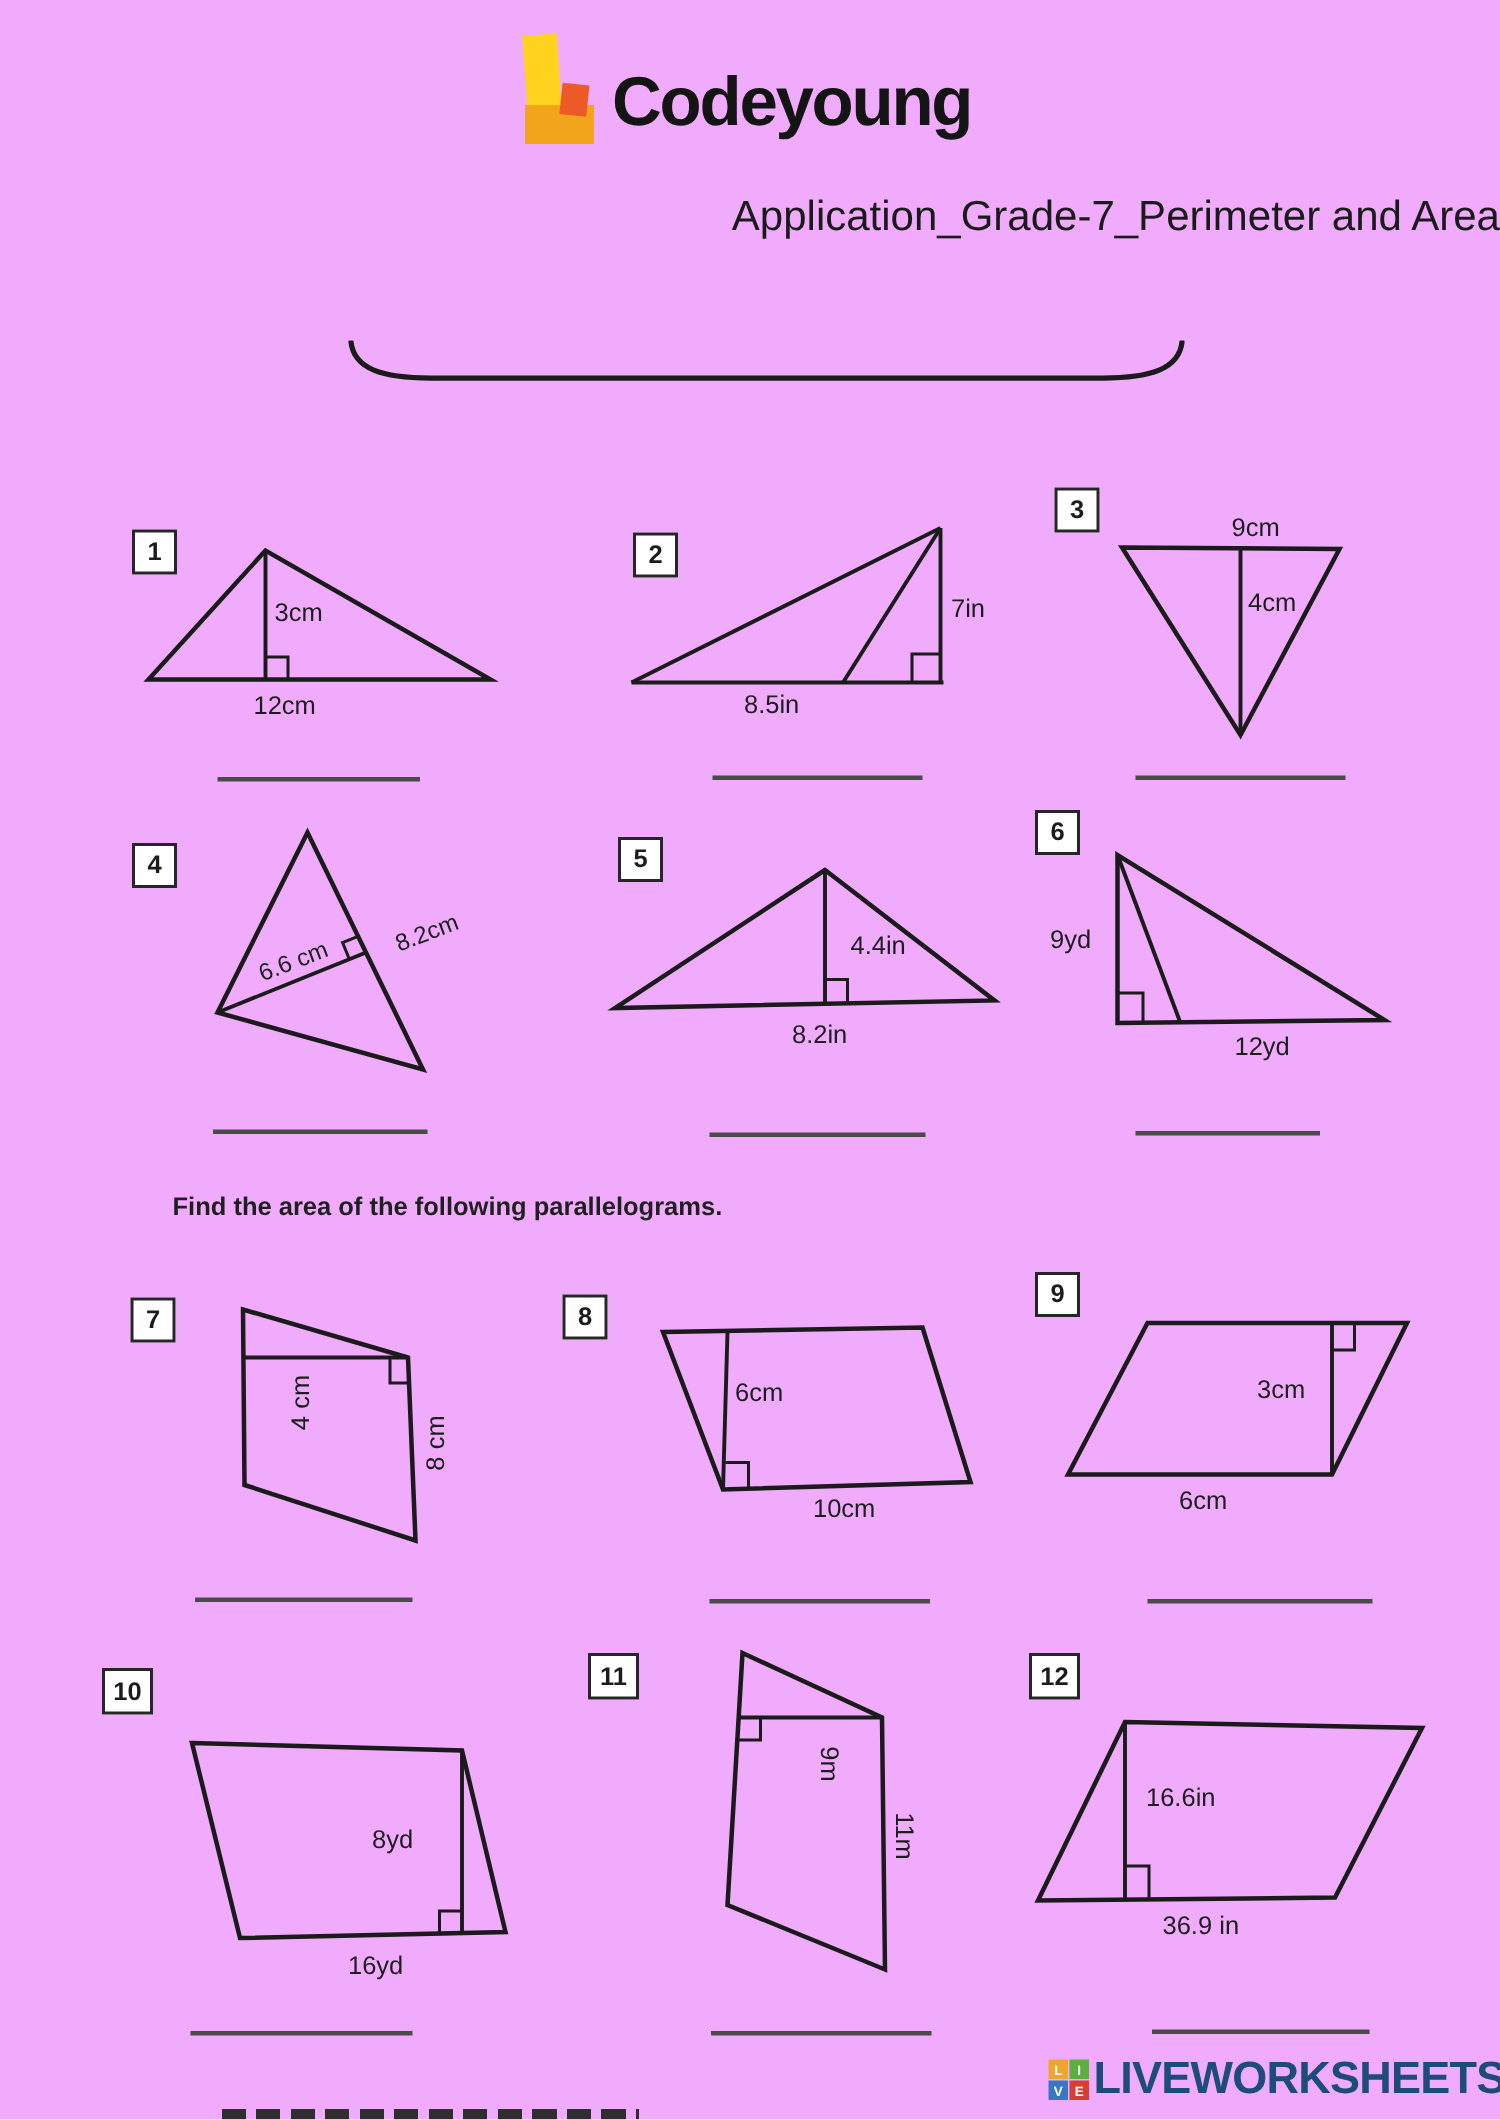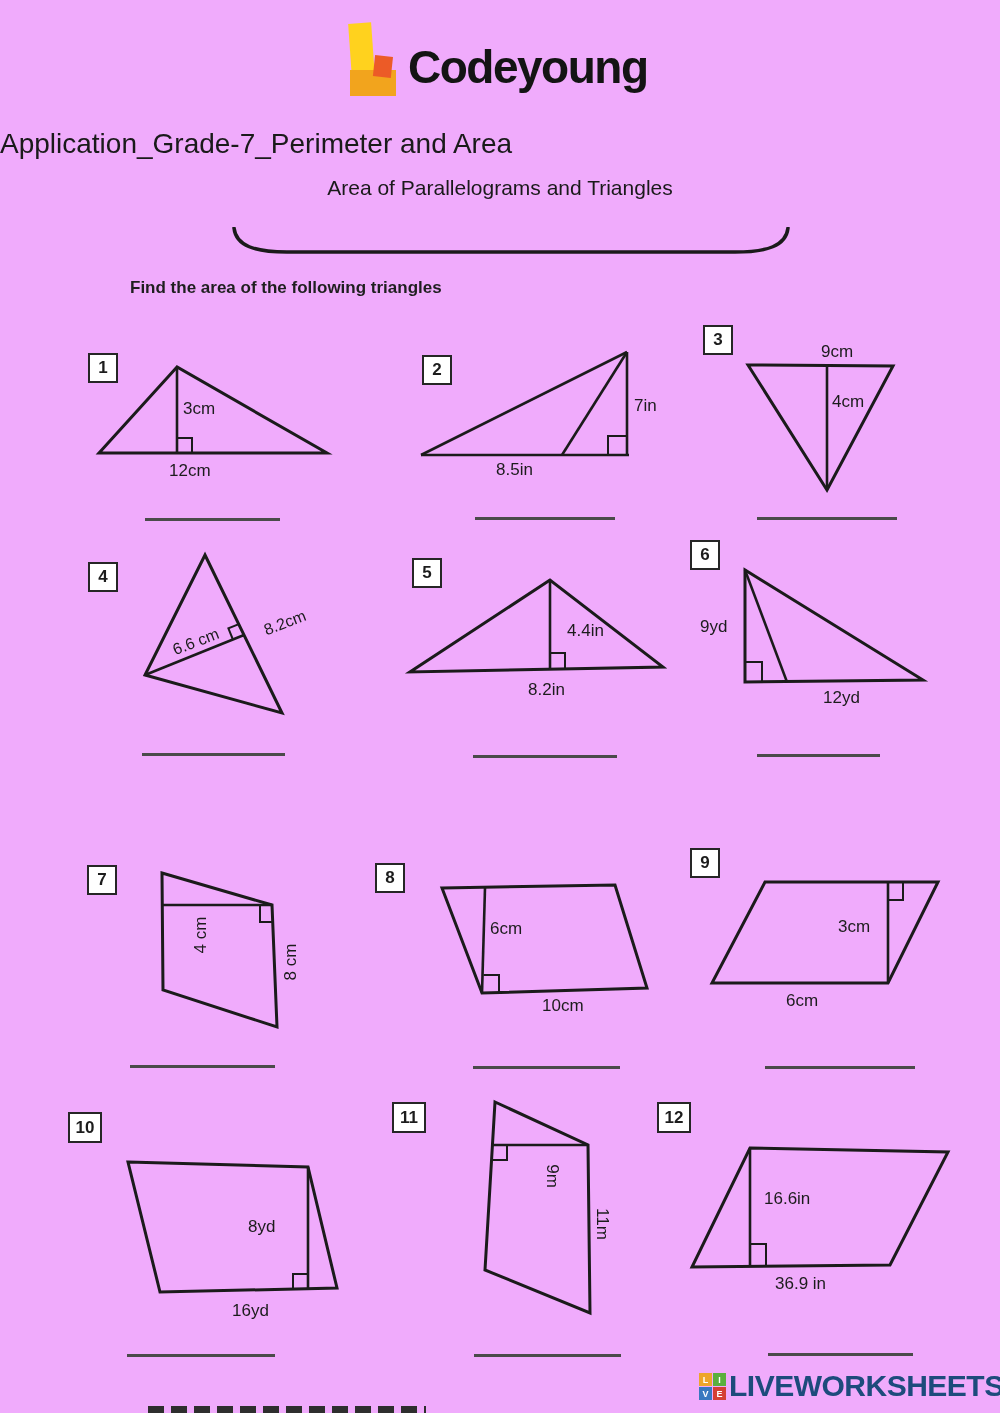--- a/index.html
+++ b/index.html
@@ -4,21 +4,21 @@
 <style>
   html,body{margin:0;padding:0;background:#ffffff;}
   #page{
     position:relative;width:1000px;height:1413px;margin:0 auto;background:#f0abfc;
     font-family:"Liberation Sans",sans-serif;color:var(--ink,#1b1b1b);overflow:hidden;
   }
   .abs{position:absolute;}
   .group{position:absolute;left:0;top:0;width:0;height:0;}
   
   #brand-word{position:absolute;left:408px;top:40px;font-size:46px;font-weight:800;letter-spacing:-1.5px;color:#141414;}
-  #doc-title{position:absolute;left:0;top:128px;width:1000px;text-align:left;font-size:28px;color:#1a1a1a;}
+  #doc-title{position:absolute;left:0;top:128px;width:1000px;text-align:right;font-size:28px;color:#1a1a1a;}
   #doc-subtitle{position:absolute;left:0;top:176px;width:1000px;text-align:center;font-size:21px;color:#1a1a1a;}
   .section-heading{position:absolute;font-size:17px;font-weight:600;color:#1f1f1f;}
   
   svg.fig{position:absolute;overflow:visible;}
   svg.fig polygon{fill:none;stroke:var(--ink,#1b1b1b);stroke-width:3;stroke-linejoin:miter;}
   svg.fig line{stroke:var(--ink,#1b1b1b);stroke-width:2.6;}
   svg.fig path{fill:none;stroke:var(--ink,#1b1b1b);stroke-width:2;}
   .numbox{
     position:absolute;width:26px;height:26px;border:2px solid #262626;background:#fff;
     display:flex;align-items:center;justify-content:center;font-size:17px;font-weight:700;color:#1c1c1c;
@@ -46,27 +46,25 @@
   <svg class="abs" id="brand-icon" style="left:346px;top:20px" width="54" height="80" viewBox="0 0 54 80">
     <g transform="rotate(-4 16 30)">
       <rect x="4" y="3" width="23" height="52" style="fill:var(--logo-yellow,#FFD21E)"></rect>
     </g>
     <rect x="4" y="50" width="46" height="26" style="fill:var(--logo-orange,#F2A41D)"></rect>
     <rect x="28" y="36" width="18" height="21" transform="rotate(6 37 46)" style="fill:var(--logo-red,#EC5B27)"></rect>
   </svg>
   <div id="brand-word">Codeyoung</div>
 
   <div id="doc-title">Application_Grade-7_Perimeter and Area</div>
-  <div id="doc-subtitle">Area of Parallelograms and Triangles</div>
 
   <svg class="abs" style="left:231px;top:227px" width="562" height="36" viewBox="0 0 562 36">
     <path d="M 3,1 C 5,19 24,25 56,25 L 504,25 C 536,25 555,19 557,1" fill="none" stroke="#1b1b1b" stroke-width="3.5" stroke-linecap="round"></path>
   </svg>
 
-  <div class="section-heading" style="left:130px;top:278px">Find the area of the following triangles</div>
 
   <div class="group">
     <div class="numbox" style="left:88px;top:353px">1</div>
     <svg class="fig" style="left:95px;top:360px" width="240" height="100" viewBox="0 0 240 100">
       <polygon points="82,7 4,93 232,93"></polygon>
       <line x1="82" y1="7" x2="82" y2="93"></line>
       <path d="M 97 93 V 78 H 82"></path>
     </svg>
     <div class="lbl" style="left:183px;top:399px">3cm</div>
     <div class="lbl" style="left:169px;top:461px">12cm</div>
@@ -127,20 +125,21 @@
     <svg class="fig" style="left:738px;top:560px" width="200" height="130" viewBox="0 0 200 130">
       <polygon points="7,10 7,122 185,120"></polygon>
       <line x1="7" y1="10" x2="49" y2="122"></line>
       <path d="M 7 102 H 24 V 122"></path>
     </svg>
     <div class="lbl" style="left:700px;top:617px">9yd</div>
     <div class="lbl" style="left:823px;top:688px">12yd</div>
     <div class="answer-line" style="left:757px;top:754px;width:123px"></div>
   </div>
 
+  <div class="section-heading" style="left:115px;top:795px">Find the area of the following parallelograms.</div>
 
   <div class="group">
     <div class="numbox" style="left:87px;top:865px">7</div>
     <svg class="fig" style="left:155px;top:865px" width="135" height="170" viewBox="0 0 135 170">
       <polygon points="7,8 117,40 122,162 8,125"></polygon>
       <line x1="7.3" y1="40" x2="117" y2="40"></line>
       <path d="M 105 40 V 57 H 118"></path>
     </svg>
     <div class="lbl rot-l" style="left:171px;top:925px">4 cm</div>
     <div class="lbl rot-l" style="left:261px;top:952px">8 cm</div>
@@ -189,21 +188,21 @@
       <polygon points="17,10 110,53 112,221 7,178"></polygon>
       <line x1="14.4" y1="53" x2="110" y2="53"></line>
       <path d="M 29 53 V 68 H 13.6"></path>
     </svg>
     <div class="lbl rot-r" style="left:522px;top:1166px">9m</div>
     <div class="lbl rot-r" style="left:572px;top:1214px">11m</div>
     <div class="answer-line" style="left:474px;top:1354px;width:147px"></div>
   </div>
 
   <div class="group">
-    <div class="numbox wide" style="left:657px;top:1102px">12</div>
+    <div class="numbox wide" style="left:686px;top:1102px">12</div>
     <svg class="fig" style="left:685px;top:1140px" width="280" height="135" viewBox="0 0 280 135">
       <polygon points="65,8 263,12 205,125 7,127"></polygon>
       <line x1="65" y1="8" x2="65" y2="126"></line>
       <path d="M 65 104 H 81 V 126"></path>
     </svg>
     <div class="lbl" style="left:764px;top:1189px">16.6in</div>
     <div class="lbl" style="left:775px;top:1274px">36.9 in</div>
     <div class="answer-line" style="left:768px;top:1353px;width:145px"></div>
   </div>
 

